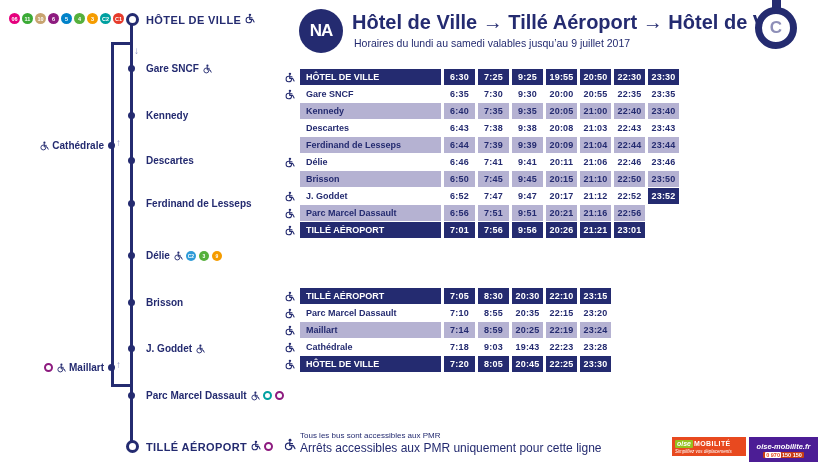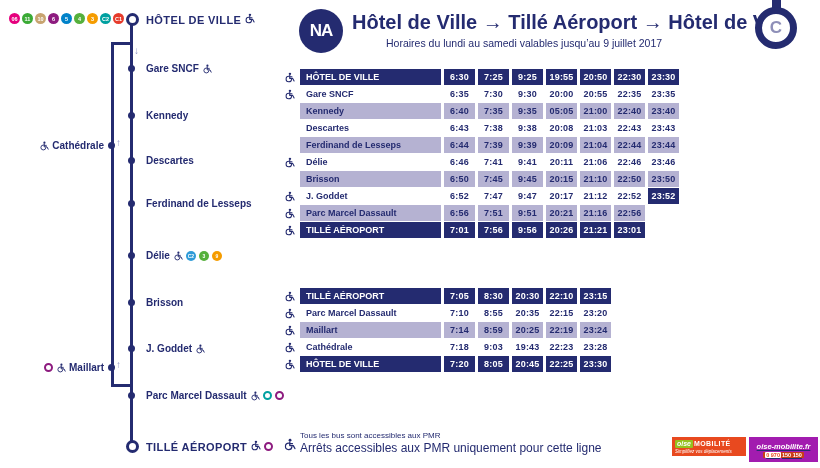--- a/index.html
+++ b/index.html
@@ -16,21 +16,21 @@
          color:#fff;font-weight:700;flex:0 0 auto;}
   .badge.sm{width:11px;height:11px;font-size:5.5px;}
   .badge.xs{width:10px;height:10px;font-size:5px;}
   .badge.ring{width:5px;height:5px;background:#fff;border-style:solid;border-width:2.5px;}
   #conn-badges{position:absolute;left:9px;top:13px;display:flex;gap:2px;}
   
   #na-logo{position:absolute;left:299px;top:9px;width:44px;height:44px;border-radius:50%;
            background:#242b70;color:#fff;display:flex;align-items:center;justify-content:center;
            font-size:17px;font-weight:800;letter-spacing:-1px;}
   #page-title{position:absolute;left:352px;top:11px;font-size:20px;font-weight:800;color:#242b70;white-space:nowrap;}
-  #page-subtitle{position:absolute;left:354px;top:37px;font-size:10.5px;font-weight:500;color:#242b70;margin-left:32px;}
+  #page-subtitle{position:absolute;left:354px;top:37px;font-size:10.5px;font-weight:500;color:#242b70;}
   #c-logo-stem{position:absolute;left:772px;top:0;width:9px;height:11px;background:#242b70;}
   #c-logo-ring{position:absolute;left:755px;top:7px;width:28px;height:28px;border:7px solid #242b70;
                border-radius:50%;background:#fff;display:flex;align-items:center;justify-content:center;
                font-size:17px;font-weight:800;color:#8e8fb8;}
   
   .ttable{position:absolute;left:281px;}
   .t-row{display:grid;grid-column-gap:3px;height:16px;margin-bottom:1px;}
   .t-cell{display:flex;align-items:center;font-size:9px;overflow:hidden;}
   .t-icon{display:flex;align-items:center;justify-content:center;}
   .t-name{padding-left:6px;font-weight:700;white-space:nowrap;}
@@ -46,23 +46,23 @@
   #pmr-line2{position:absolute;left:300px;top:441px;font-size:12px;font-weight:400;color:#242b70;}
   #pmr-wc{position:absolute;left:283px;top:437px;}
   
   #logo-om{position:absolute;left:672px;top:437px;width:74px;height:19px;background:#e8491f;
            display:flex;flex-direction:column;justify-content:center;padding:1px 3px;box-sizing:border-box;}
   #logo-om .row1{display:flex;align-items:center;gap:1px;}
   #logo-om .chip{background:#95c11f;color:#fff;font-style:italic;font-weight:700;font-size:7px;
                  padding:0 2px;border-radius:1px;line-height:8px;}
   #logo-om .w2{color:#fff;font-size:7px;font-weight:700;letter-spacing:.4px;}
   #logo-om .tag{color:#fff;font-style:italic;font-size:4.5px;margin-top:1px;}
-  #logo-site{position:absolute;left:749px;top:437px;width:69px;height:25px;background:#a21caf;
+  #logo-site{position:absolute;left:749px;top:437px;width:69px;height:25px;background:#4c1d95;
              display:flex;flex-direction:column;align-items:center;justify-content:center;gap:1px;
-             box-sizing:border-box;text-decoration:underline;}
+             box-sizing:border-box;}
   #logo-site .url{color:#fff;font-size:7.5px;font-weight:700;font-style:italic;}
   #logo-site .phone{display:flex;align-items:center;gap:1px;background:#c93d16;padding:0 2px;border-radius:1px;}
   #logo-site .pfx{background:#fff;color:#e8491f;font-size:5.5px;font-weight:700;padding:0 1px;border-radius:1px;}
   #logo-site .rest{color:#fff;font-size:5.5px;font-weight:700;}
 </style>
 </head>
 <body>
 
 <div id="canvas">
 
@@ -238,21 +238,21 @@
         <div class="t-cell t-time plain">20:55</div>
         <div class="t-cell t-time plain">22:35</div>
         <div class="t-cell t-time plain">23:35</div>
       </div>
       <div class="t-row" style="grid-template-columns: 16px 141px repeat(7, 31px);">
         <div class="t-icon"></div>
         <div class="t-cell t-name alt">Kennedy</div>
         <div class="t-cell t-time alt">6:40</div>
         <div class="t-cell t-time alt">7:35</div>
         <div class="t-cell t-time alt">9:35</div>
-        <div class="t-cell t-time alt">05:05</div>
+        <div class="t-cell t-time alt">20:05</div>
         <div class="t-cell t-time alt">21:00</div>
         <div class="t-cell t-time alt">22:40</div>
         <div class="t-cell t-time alt">23:40</div>
       </div>
       <div class="t-row" style="grid-template-columns: 16px 141px repeat(7, 31px);">
         <div class="t-icon"></div>
         <div class="t-cell t-name plain">Descartes</div>
         <div class="t-cell t-time plain">6:43</div>
         <div class="t-cell t-time plain">7:38</div>
         <div class="t-cell t-time plain">9:38</div>

